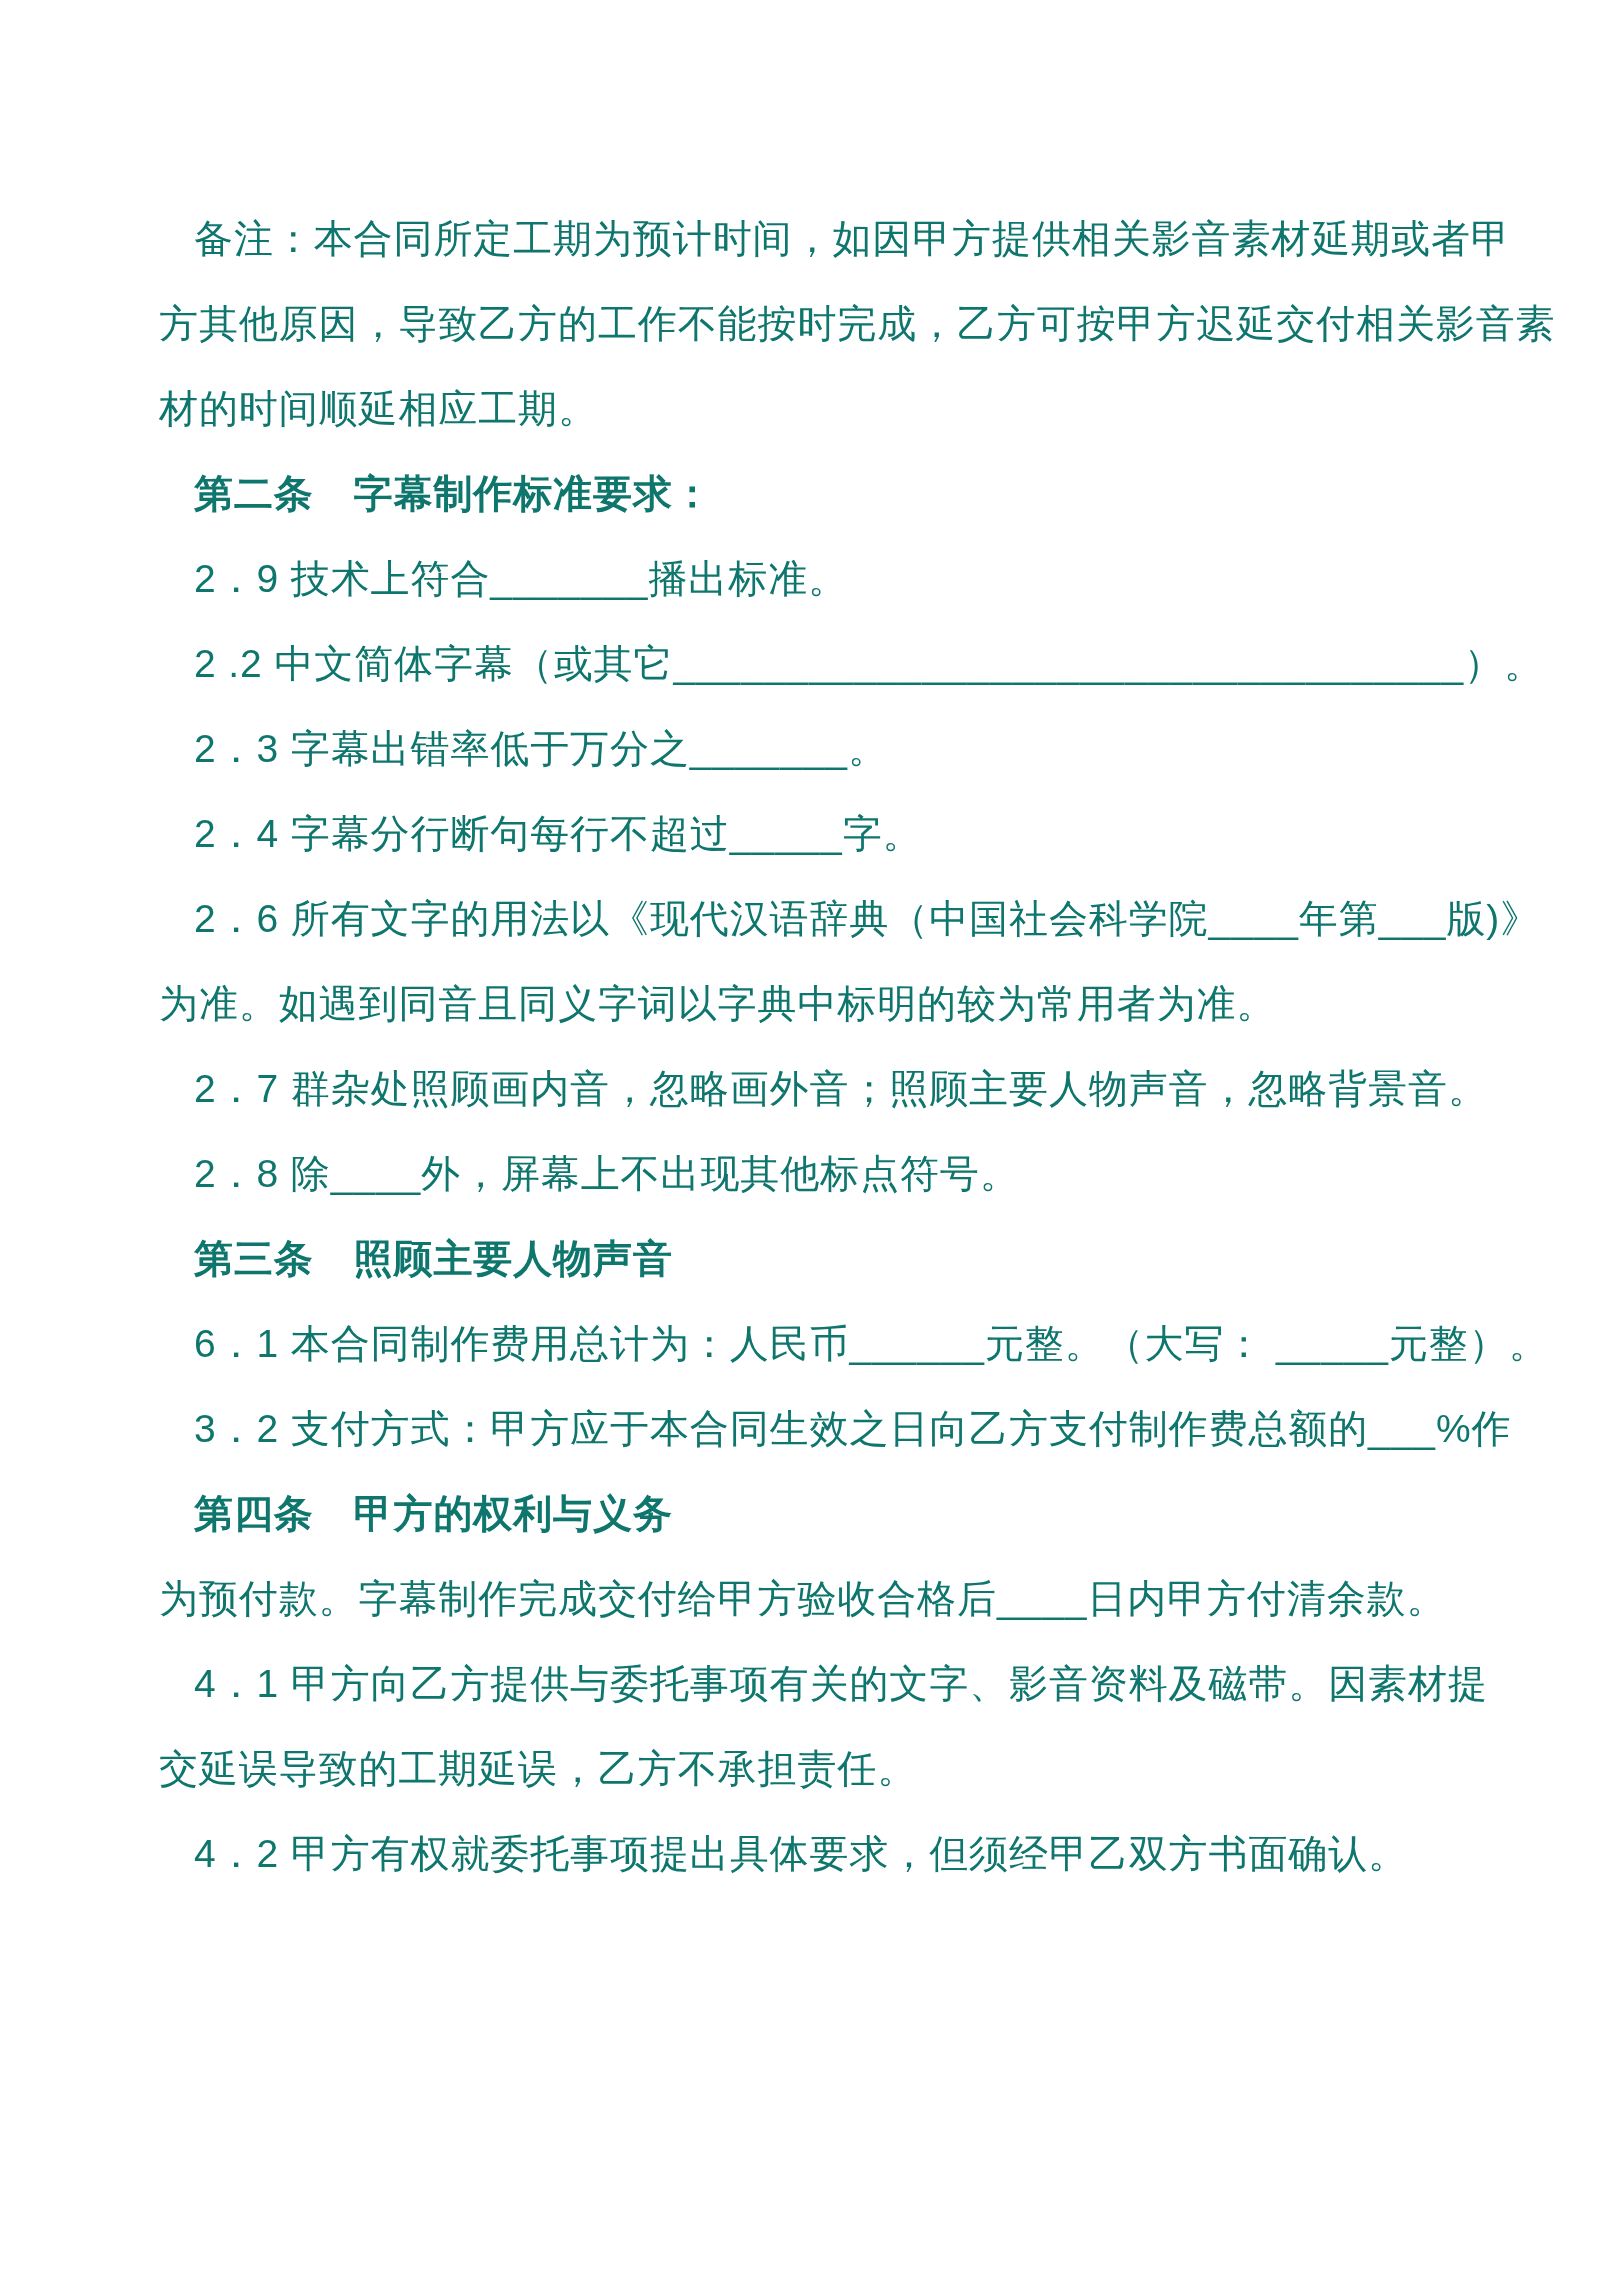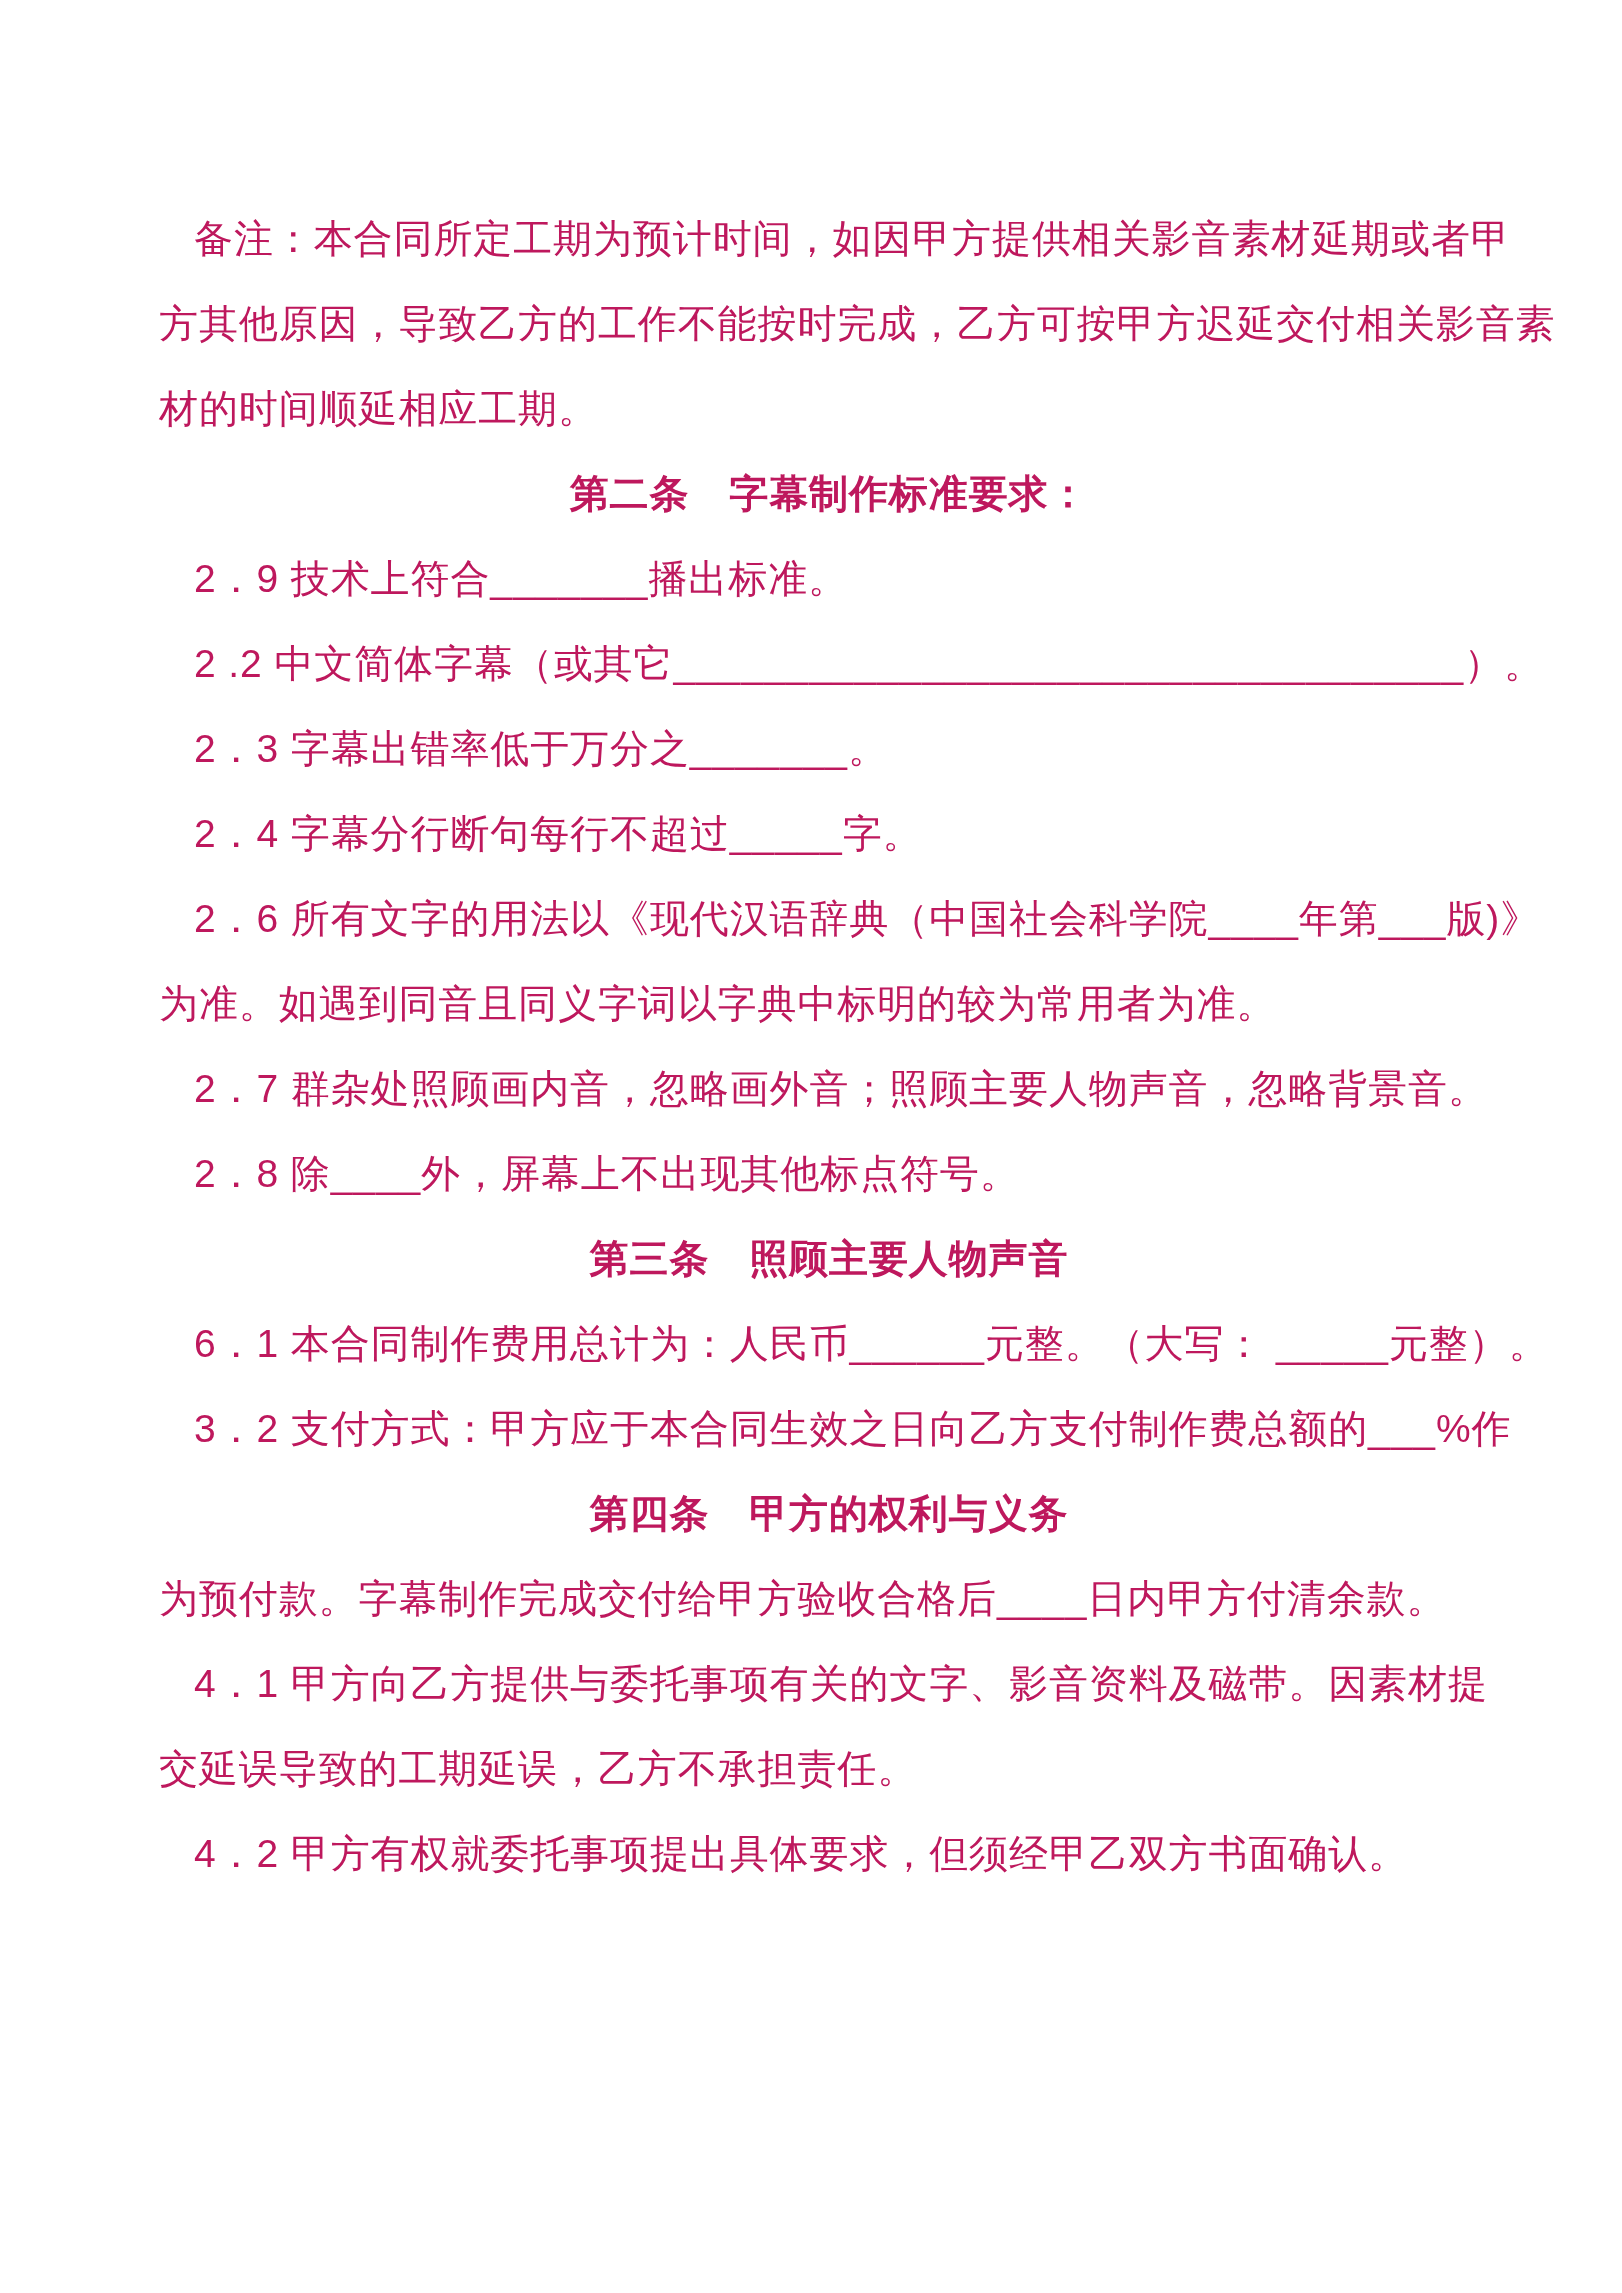--- a/index.html
+++ b/index.html
@@ -9,35 +9,34 @@
   }
   .page {
     position: relative;
     width: 1623px;
     height: 2294px;
     background: #ffffff;
     box-sizing: border-box;
     padding: 196px 159px 0 159px;
     font-family: "Liberation Sans", sans-serif;
     font-size: 39px;
-    color: #be185d;
+    color: #0f766e;
     overflow: hidden;
   }
   .line {
     height: 85px;
     line-height: 85px;
     white-space: nowrap;
     letter-spacing: 0.9px;
   }
   .indent {
     padding-left: 35px;
   }
   .heading {
     font-weight: bold;
-    text-align: center;
   }
 </style>
 </head>
 <body>
 
 <div class="page">
   <div class="line indent">备注：本合同所定工期为预计时间，如因甲方提供相关影音素材延期或者甲</div>
   <div class="line">方其他原因，导致乙方的工作不能按时完成，乙方可按甲方迟延交付相关影音素</div>
   <div class="line">材的时间顺延相应工期。</div>
   <div class="line indent heading">第二条　字幕制作标准要求：</div>

